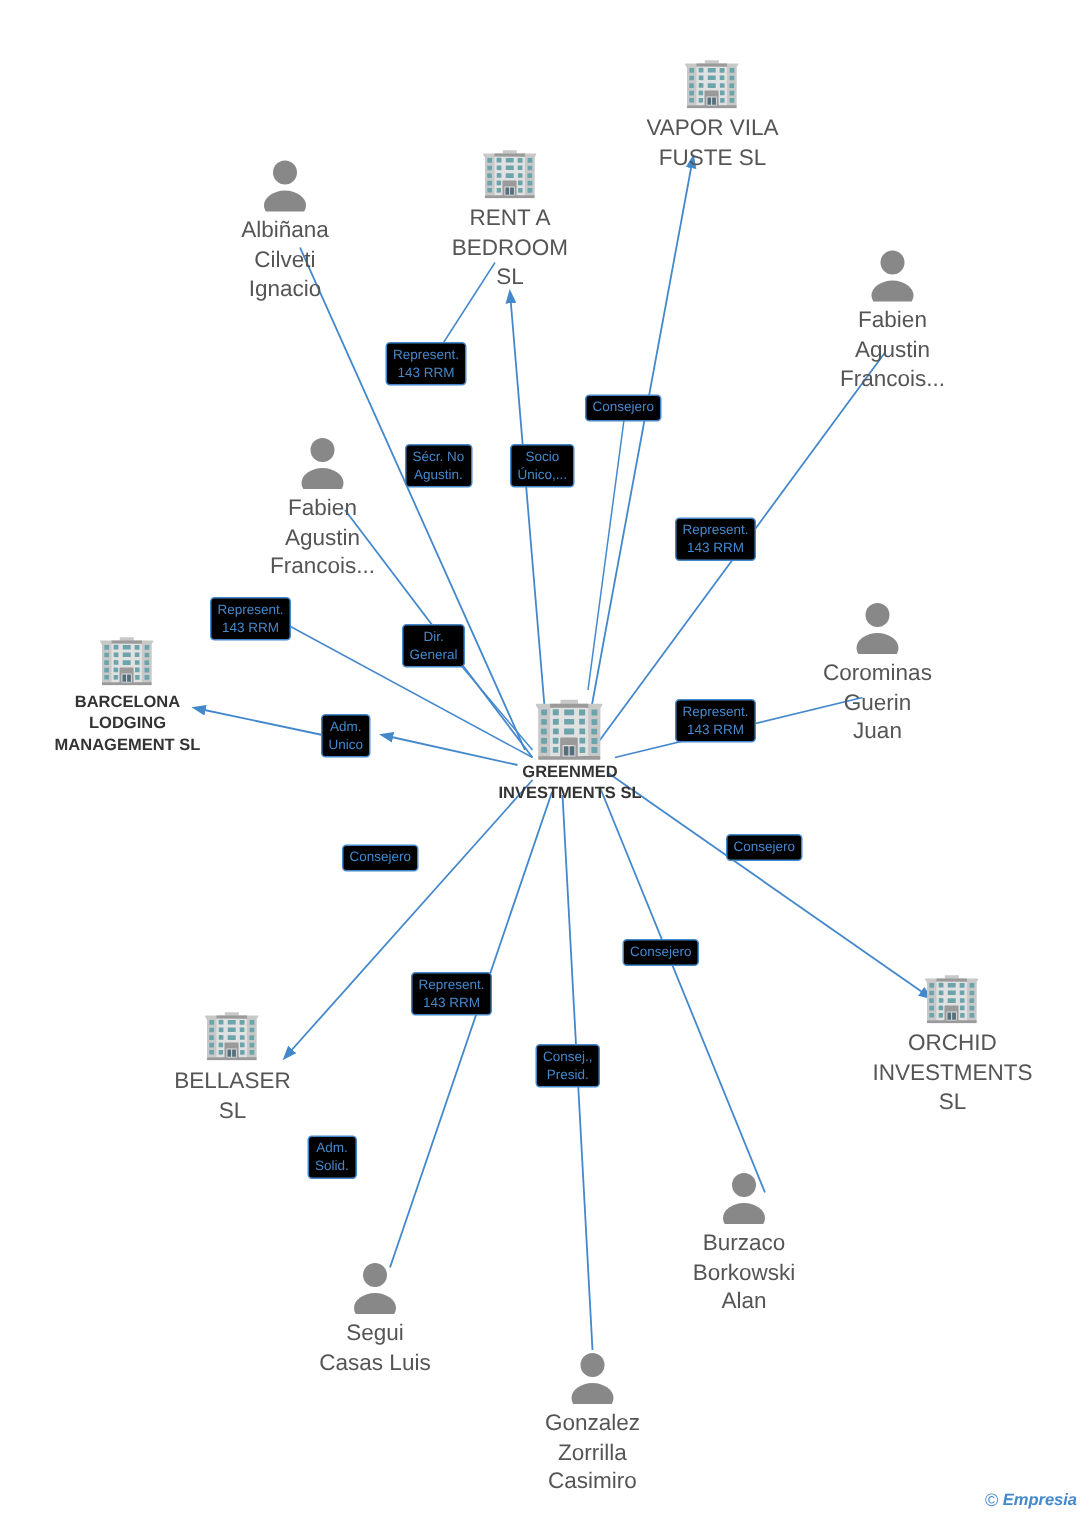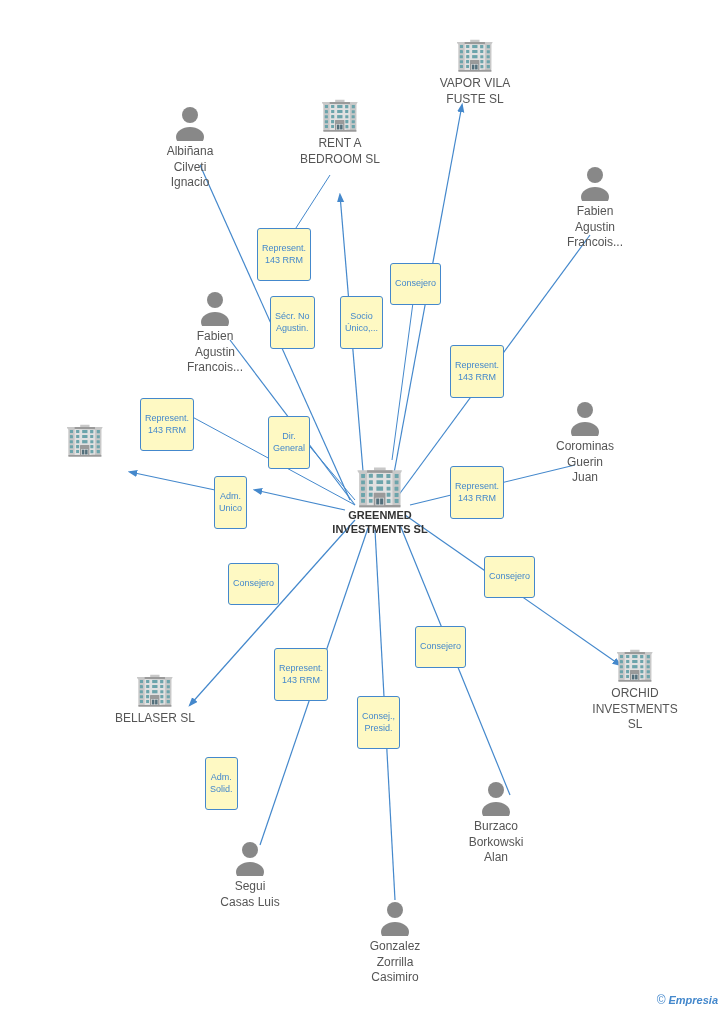--- a/index.html
+++ b/index.html
@@ -18,39 +18,39 @@
       height: 1015px;
     }
     .node {
       position: absolute;
       display: flex;
       flex-direction: column;
       align-items: center;
       text-align: center;
     }
     .node-label {
-      font-size: 12px;
+      font-size: 15px;
       color: #555;
       line-height: 1.3;
       text-align: center;
       margin-top: 3px;
     }
     .node-label.bold {
       font-weight: bold;
       font-size: 11px;
     }
     .relation-box {
       position: absolute;
       border: 1.5px solid #4488cc;
       border-radius: 3px;
-      background: #fef9c3;
+      background: #000000;
       color: #4488cc;
       font-size: 9px;
       text-align: center;
-      padding: 14px 4px;
+      padding: 2px 4px;
       line-height: 1.3;
       white-space: nowrap;
     }
     .watermark {
       position: absolute;
       bottom: 8px;
       right: 10px;
       font-size: 11px;
       color: #aaa;
       display: flex;
@@ -127,20 +127,23 @@
 </div>
 
 <div class="node" style="left:295px; top:95px; width:90px;">
   <div style="font-size:32px; color:#888;">🏢</div>
   <div class="node-label" style="white-space:pre-line;">RENT A
 BEDROOM SL</div>
 </div>
 
 <div class="node" style="left:25px; top:420px; width:120px;">
   <div style="font-size:32px; color:#cc3300;">🏢</div>
+  <div class="node-label bold" style="white-space:pre-line; color:#333;">BARCELONA
+LODGING
+MANAGEMENT SL</div>
 </div>
 
 <div class="node" style="left:110px; top:670px; width:90px;">
   <div style="font-size:32px; color:#888;">🏢</div>
   <div class="node-label" style="white-space:pre-line;">BELLASER SL</div>
 </div>
 
 <div class="node" style="left:590px; top:645px; width:90px;">
   <div style="font-size:32px; color:#888;">🏢</div>
   <div class="node-label" style="white-space:pre-line;">ORCHID

